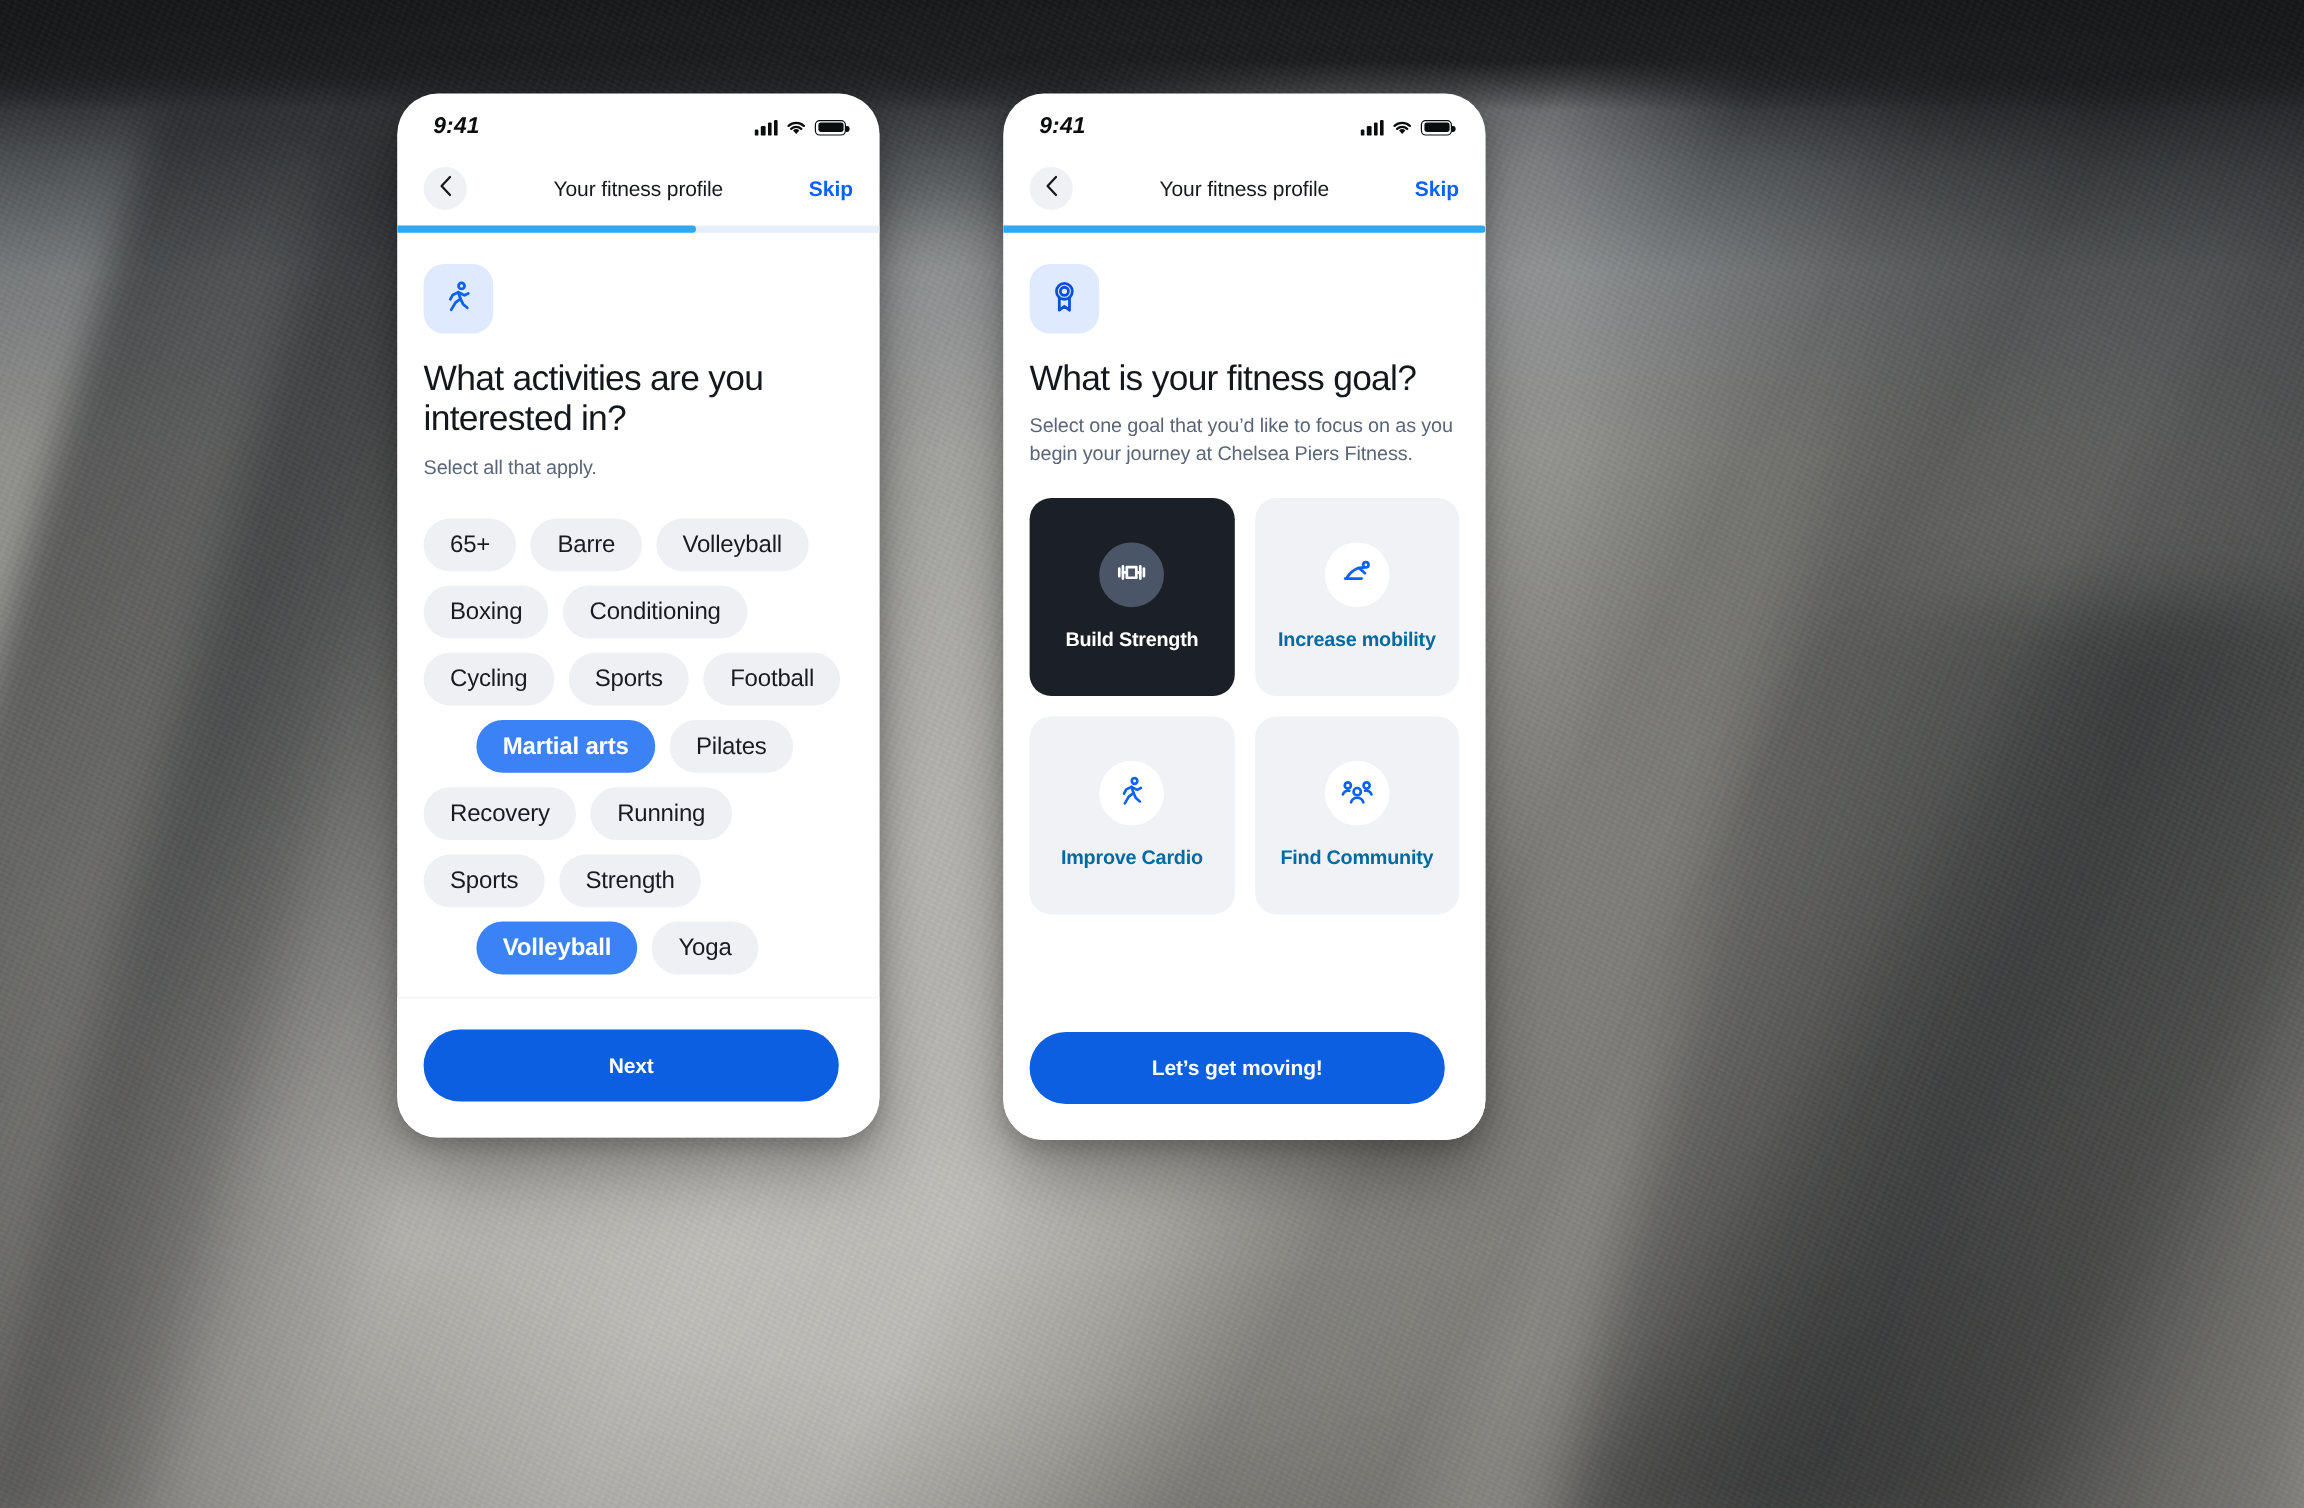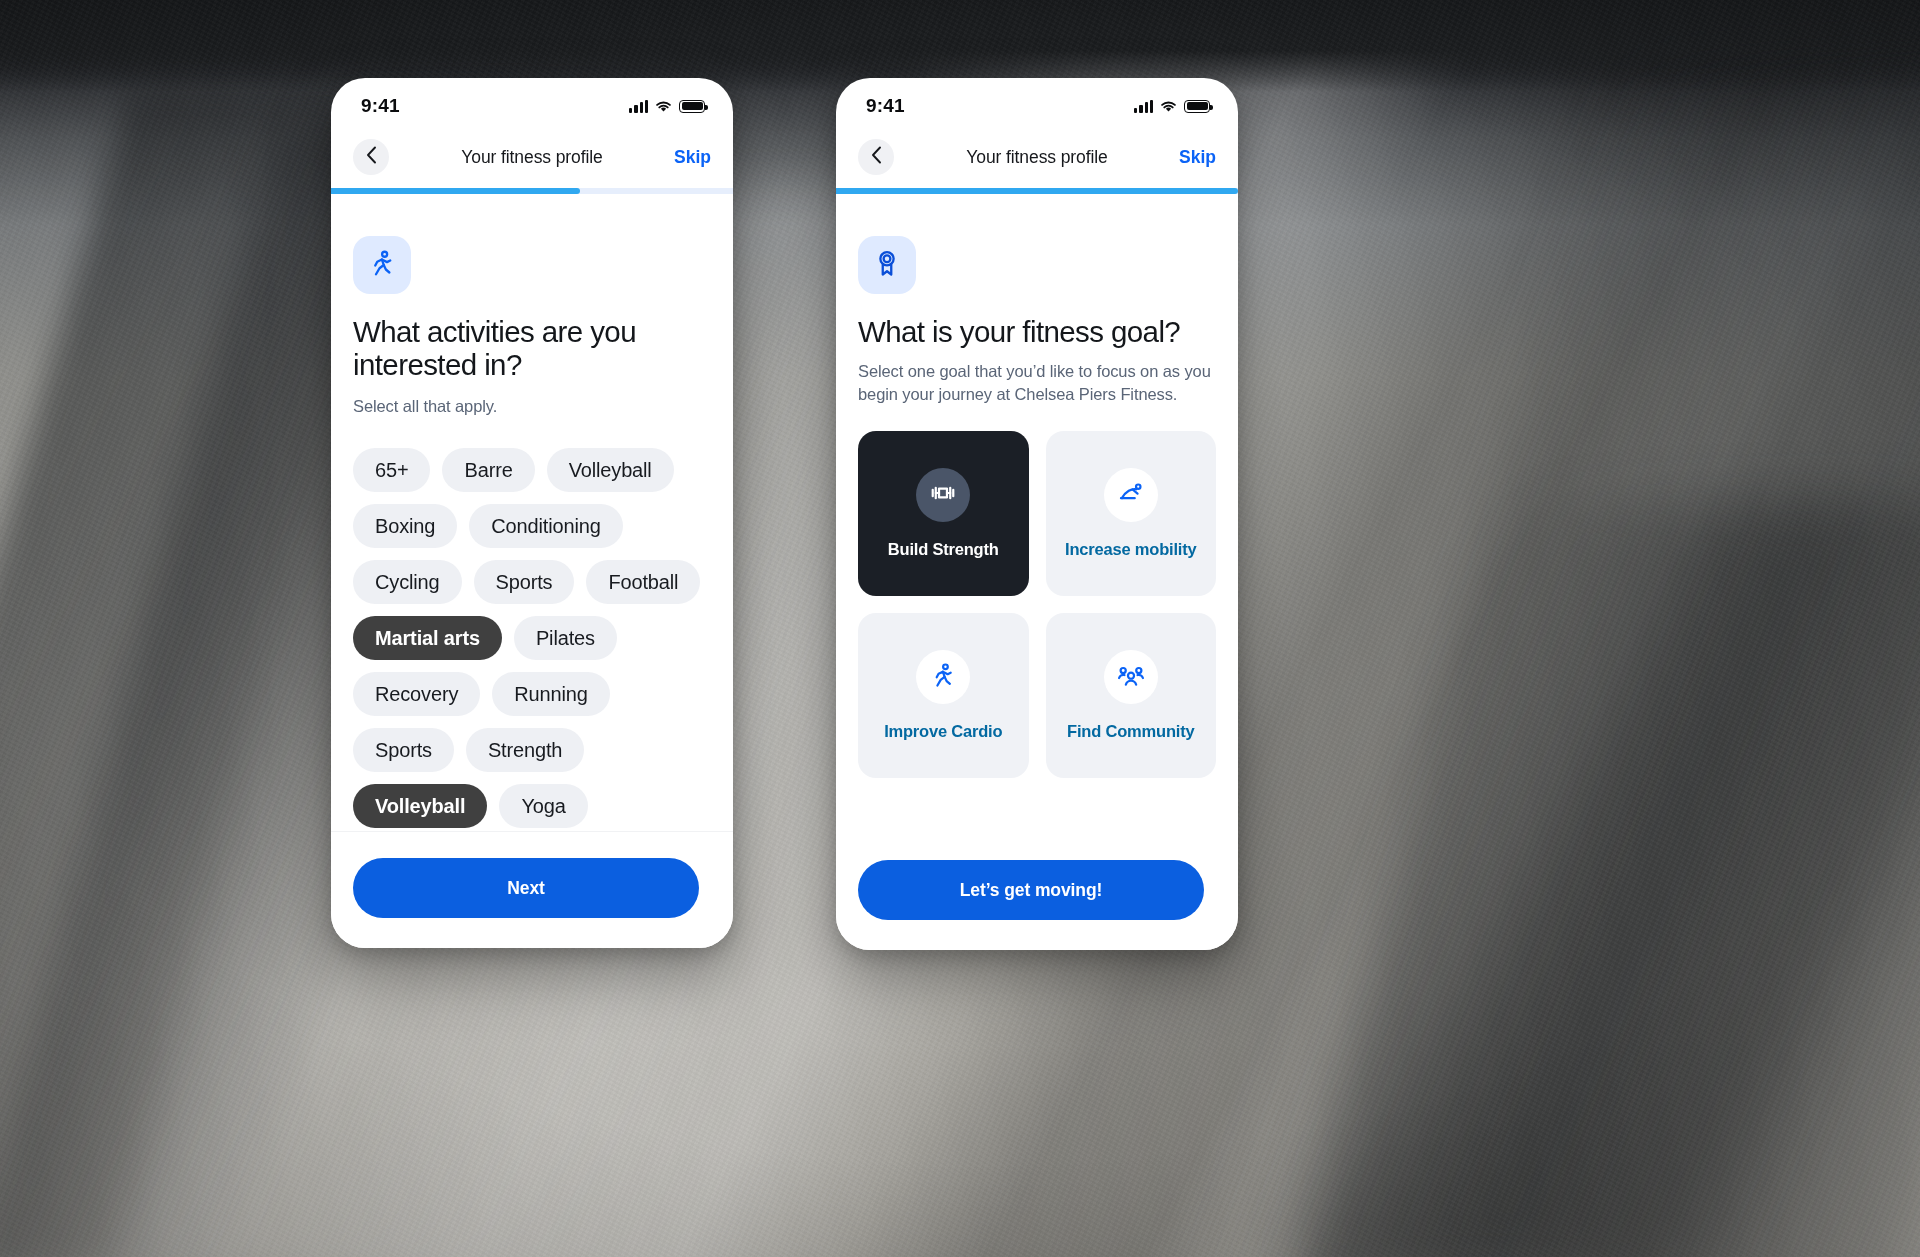--- a/index.html
+++ b/index.html
@@ -85,20 +85,21 @@
     box-shadow: 0 26px 60px rgba(0,0,0,0.35), 0 6px 18px rgba(0,0,0,0.18);
   }
   #phone-left  { left: 331px; top: 78px;  height: 870px; }
   #phone-right { left: 836px; top: 78px;  height: 872px; }
 
   
   .statusbar {
     height: 48px;
     display: flex; align-items: center; justify-content: space-between;
     padding: 8px 28px 0 30px;
+    font-style: italic;
   }
   .status-time {
     font-size: 19px; font-weight: 700; color: #0b0c0e;
     letter-spacing: .2px;
   }
   .status-icons { display: flex; align-items: center; gap: 7px; }
   .bars { display: flex; align-items: flex-end; gap: 2px; height: 13px; }
   .bars i { display:block; width: 3.2px; background: #0b0c0e; border-radius: 1px; }
   .bars i:nth-child(1){height:5px}
   .bars i:nth-child(2){height:8px}
@@ -135,21 +136,21 @@
   .skip {
     margin-left: auto; font-size: 17.5px; font-weight: 700; color: #0b63f6;
     cursor: pointer; z-index: 2;
   }
 
   
   .progress { height: 6px; width: 100%; background: #e6eefc; }
   .progress > div { height: 100%; background: #30a8f0; border-radius: 0 3px 3px 0; }
 
   
-  .pbody { padding: 42px 22px 0 22px; flex: 1 1 auto; overflow: hidden; }
+  .pbody { padding: 26px 22px 0 22px; flex: 1 1 auto; overflow: hidden; }
 
   .badge-icon {
     width: 58px; height: 58px; border-radius: 17px;
     background: #dfeaff; display:flex; align-items:center; justify-content:center;
     margin-bottom: 22px;
   }
   h1.qtitle {
     font-size: 29.5px; line-height: 1.11; font-weight: 400;
     color: #14171b; letter-spacing: -0.6px;
   }
@@ -164,21 +165,21 @@
     margin-top: 30px;
     display: flex; flex-wrap: wrap; gap: 12px 12px;
   }
   .chip {
     height: 44px; padding: 0 22px; border-radius: 24px;
     background: #eef0f4; color: #181b20;
     display: flex; align-items: center; justify-content: center;
     font-size: 20px; font-weight: 500; letter-spacing: -0.15px;
     cursor: pointer; white-space: nowrap;
   }
-  .chip.sel { background: #404040; color: #ffffff; font-weight: 600; }
+  .chip.sel { background: #3b82f6; color: #ffffff; font-weight: 600; margin-left: 44px; }
 
   
   .goals {
     margin-top: 26px;
     display: grid; grid-template-columns: 1fr 1fr; gap: 17px;
   }
   .goal {
     border-radius: 18px; background: #f0f2f6;
     height: 165px; display:flex; flex-direction:column;
     align-items:center; justify-content:center; gap: 18px;

